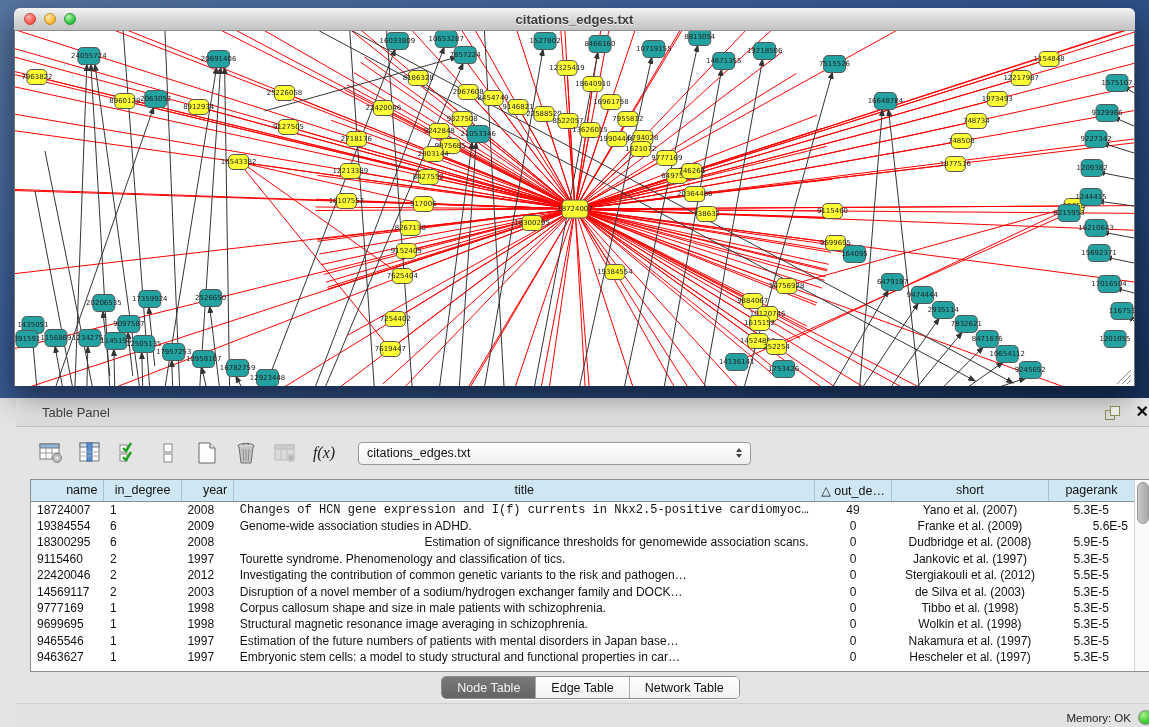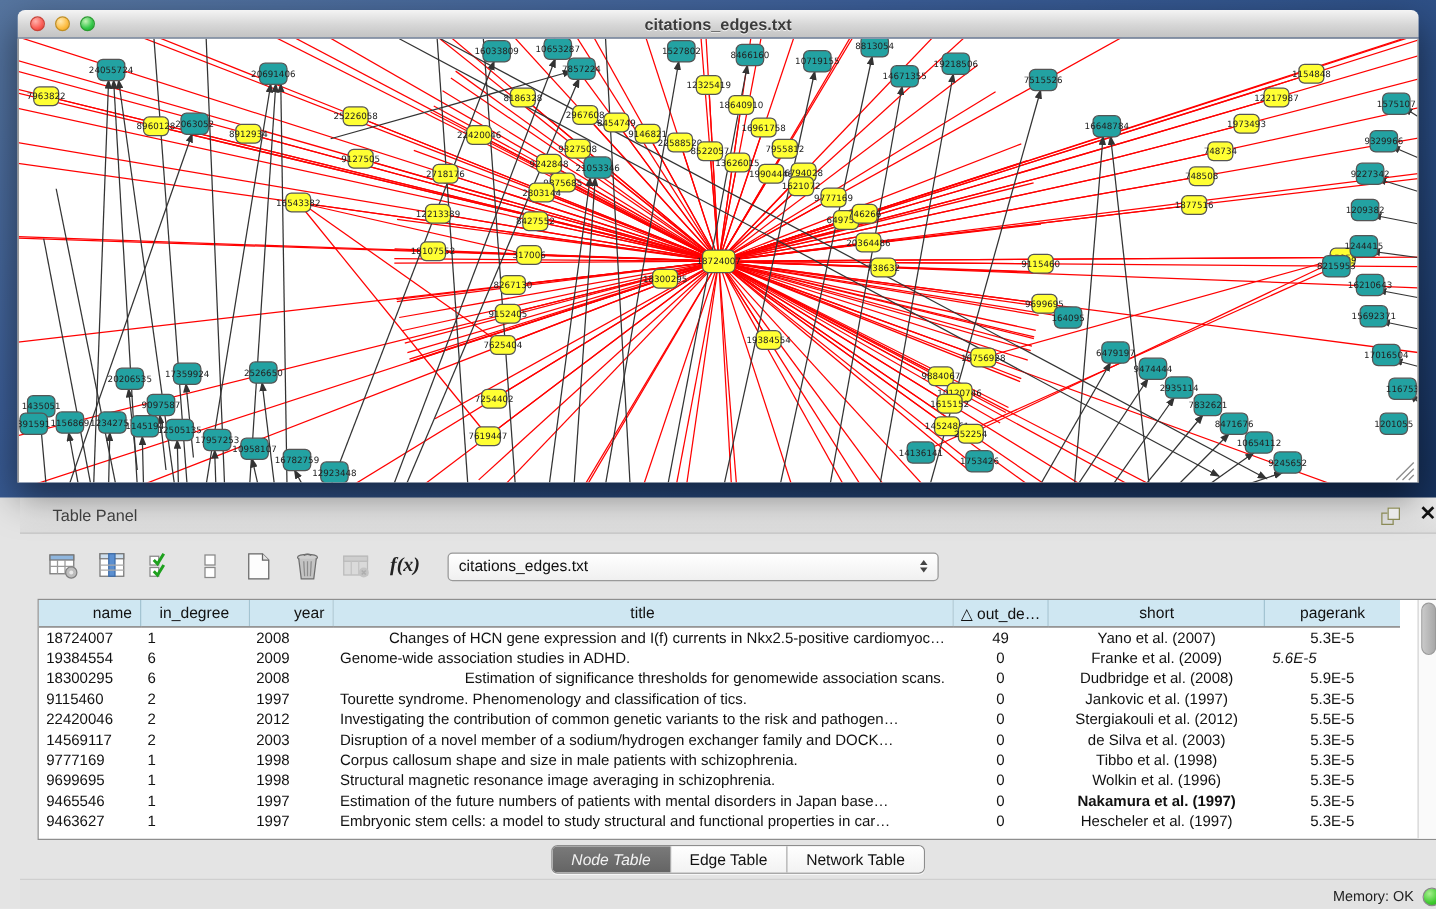--- a/index.html
+++ b/index.html
@@ -28,21 +28,21 @@
   .panel-title{font-size:13px;color:#444;margin-left:14px;}
   .panel-header .spacer{flex:1;}
   .float-icon{width:15px;height:13px;position:relative;margin-right:16px;cursor:default;}
   .float-icon::before{content:"";position:absolute;left:0;top:4px;width:8px;height:8px;border:1px solid #8a8a56;}
   .float-icon::after{content:"";position:absolute;left:5px;top:0;width:8px;height:8px;border:1px solid #8a8a56;background:#e9e9e9;}
   .close-x{font-size:16px;font-weight:bold;color:#111;line-height:14px;margin-right:4px;}
   .panel-body{flex:1;display:flex;flex-direction:column;}
   .toolbar{height:52px;flex:0 0 52px;display:flex;align-items:center;padding:0 0 0 20px;gap:9px;}
   .tool-btn{width:30px;height:30px;display:flex;align-items:center;justify-content:center;border-radius:4px;}
   .tool-btn svg{display:block;}
-  .fx-label{font-family:"Liberation Serif",serif;font-style:italic;font-weight:bold;font-size:16px;color:#222;}
+  .fx-label{font-family:"Liberation Serif",serif;font-style:italic;font-weight:normal;font-size:16px;color:#222;}
   .combo{margin-left:10px;width:393px;height:23px;border:1px solid #999;border-radius:4px;
     background:linear-gradient(#ffffff,#f0f0f0);display:flex;align-items:center;padding:0 8px;box-sizing:border-box;
     box-shadow:inset 0 1px 1px rgba(255,255,255,.8);}
   .combo-value{flex:1;font-size:12.5px;color:#111;white-space:nowrap;overflow:hidden;}
   .combo-arrows{display:flex;flex-direction:column;gap:2px;align-items:center;}
   .combo-arrows i{display:block;width:0;height:0;border-left:3.5px solid transparent;border-right:3.5px solid transparent;}
   .combo-arrows .up{border-bottom:4px solid #444;}
   .combo-arrows .down{border-top:4px solid #444;}
   
   .table-wrap{margin:0 14px;height:191px;flex:0 0 191px;border:1px solid #8e8e8e;background:#fff;
@@ -57,21 +57,21 @@
   .vscroll{flex:0 0 15px;background:#fafafa;border-left:1px solid #d4d4d4;position:relative;}
   .vthumb{position:absolute;top:2px;left:2px;width:10px;height:40px;border-radius:6px;
     background:linear-gradient(90deg,#c9c9c9,#a8a8a8);border:1px solid #9a9a9a;}
   
   .tabbar{height:31px;flex:0 0 31px;display:flex;align-items:center;justify-content:center;}
   .seg-control{display:flex;border:1px solid #8d8d8d;border-radius:5px;overflow:hidden;height:21px;
     background:#fff;box-shadow:0 1px 0 rgba(255,255,255,.7);}
   .seg{display:flex;align-items:center;padding:0 15px;font-size:12.5px;color:#111;border-left:1px solid #aaa;
     background:linear-gradient(#ffffff,#f2f2f2);}
   .seg:first-child{border-left:none;}
-  .seg.selected{background:linear-gradient(#7a7a7a,#646464);color:#f2f2f2;font-style:italic;}
+  .seg.selected{background:linear-gradient(#7a7a7a,#646464);color:#f2f2f2;}
   
   .statusbar{height:27px;flex:0 0 27px;border-top:1px solid #cfcfcf;display:flex;align-items:center;
     justify-content:flex-end;padding:0 12px;gap:7px;background:#e2e2e2;}
   .mem-label{font-size:11.5px;color:#222;margin-left:24px;}
   .mem-dot{width:13px;height:13px;border-radius:50%;
     background:radial-gradient(circle at 35% 30%,#a7f08f,#3ecb2f 60%,#2ea822);border:1px solid #8a8a8a;}
 </style>
 </head>
 <body>
 
@@ -811,33 +811,33 @@
                 <th style="width: 66px; text-align: left;">△ out_de…</th>
                 <th style="width: 173px; text-align: center;">short</th>
                 <th style="width: 108px; text-align: center;">pagerank</th>
               </tr>
             </thead>
           <tbody id="table-body">
               <tr>
                 <td style="width: 81px; text-align: left;">18724007</td>
                 <td style="width: 87px; text-align: left;">1</td>
                 <td style="width: 67px; text-align: left;">2008</td>
-                <td style="width: 496px; text-align: right;">Changes of HCN gene expression and I(f) currents in Nkx2.5-positive cardiomyoc…</td>
+                <td style="width: 496px; text-align: left; font-family: Liberation Mono, monospace;">Changes of HCN gene expression and I(f) currents in Nkx2.5-positive cardiomyoc…</td>
                 <td style="width: 66px; text-align: center;">49</td>
                 <td style="width: 173px; text-align: center;">Yano et al. (2007)</td>
                 <td style="width: 108px; text-align: center;">5.3E-5</td>
               </tr>
               <tr>
                 <td style="width: 81px; text-align: left;">19384554</td>
                 <td style="width: 87px; text-align: left;">6</td>
                 <td style="width: 67px; text-align: left;">2009</td>
                 <td style="width: 496px; text-align: left;">Genome-wide association studies in ADHD.</td>
                 <td style="width: 66px; text-align: center;">0</td>
                 <td style="width: 173px; text-align: center;">Franke et al. (2009)</td>
-                <td style="width: 108px; text-align: left; font-style: italic;">5.6E-5</td>
+                <td style="width: 108px; text-align: right;">5.6E-5</td>
               </tr>
               <tr>
                 <td style="width: 81px; text-align: left;">18300295</td>
                 <td style="width: 87px; text-align: left;">6</td>
                 <td style="width: 67px; text-align: left;">2008</td>
                 <td style="width: 496px; text-align: right;">Estimation of significance thresholds for genomewide association scans.</td>
                 <td style="width: 66px; text-align: center;">0</td>
                 <td style="width: 173px; text-align: center;">Dudbridge et al. (2008)</td>
                 <td style="width: 108px; text-align: center;">5.9E-5</td>
               </tr>
@@ -876,30 +876,30 @@
                 <td style="width: 66px; text-align: center;">0</td>
                 <td style="width: 173px; text-align: center;">Tibbo et al. (1998)</td>
                 <td style="width: 108px; text-align: center;">5.3E-5</td>
               </tr>
               <tr>
                 <td style="width: 81px; text-align: left;">9699695</td>
                 <td style="width: 87px; text-align: left;">1</td>
                 <td style="width: 67px; text-align: left;">1998</td>
                 <td style="width: 496px; text-align: left;">Structural magnetic resonance image averaging in schizophrenia.</td>
                 <td style="width: 66px; text-align: center;">0</td>
-                <td style="width: 173px; text-align: center;">Wolkin et al. (1996)</td>
+                <td style="width: 173px; text-align: center;">Wolkin et al. (1998)</td>
                 <td style="width: 108px; text-align: center;">5.3E-5</td>
               </tr>
               <tr>
                 <td style="width: 81px; text-align: left;">9465546</td>
                 <td style="width: 87px; text-align: left;">1</td>
                 <td style="width: 67px; text-align: left;">1997</td>
                 <td style="width: 496px; text-align: left;">Estimation of the future numbers of patients with mental disorders in Japan base…</td>
                 <td style="width: 66px; text-align: center;">0</td>
-                <td style="width: 173px; text-align: center; font-weight: bold;">Nakamura et al. (1997)</td>
+                <td style="width: 173px; text-align: center;">Nakamura et al. (1997)</td>
                 <td style="width: 108px; text-align: center;">5.3E-5</td>
               </tr>
               <tr>
                 <td style="width: 81px; text-align: left;">9463627</td>
                 <td style="width: 87px; text-align: left;">1</td>
                 <td style="width: 67px; text-align: left;">1997</td>
                 <td style="width: 496px; text-align: left;">Embryonic stem cells: a model to study structural and functional properties in car…</td>
                 <td style="width: 66px; text-align: center;">0</td>
                 <td style="width: 173px; text-align: center;">Hescheler et al. (1997)</td>
                 <td style="width: 108px; text-align: center;">5.3E-5</td>

